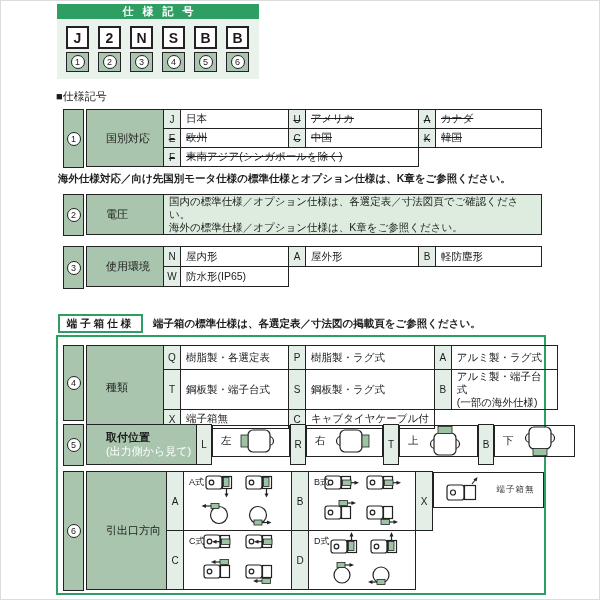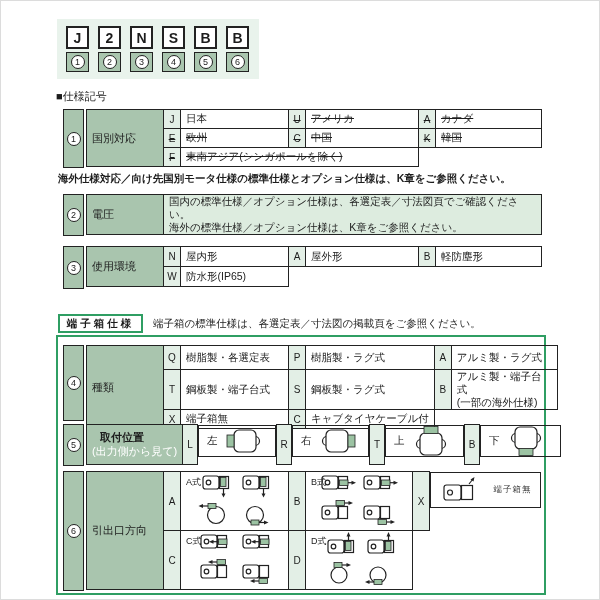--- a/index.html
+++ b/index.html
@@ -27,57 +27,58 @@
 
   .sec-title{position:absolute;left:55px;top:88px;font-size:11px;}
 
   
   .numcell{position:absolute;left:62px;width:21px;box-sizing:border-box;
     background:#a9c5ae;border:1.5px solid #222;
     display:flex;align-items:center;justify-content:center;}
   table{position:absolute;left:85px;border-collapse:collapse;table-layout:fixed;}
   td{border:1.2px solid #222;padding:0 5px;font-size:10.5px;overflow:hidden;
     white-space:nowrap;vertical-align:middle;}
-  td.lab{background:#a9c5ae;font-size:11px;padding-left:5px;}
+  td.lab{background:#a9c5ae;font-size:11px;padding-left:19px;}
   td.lt{background:#e3efe6;text-align:center;padding:0;font-size:10px;}
   td.pale{background:#ddecdf;white-space:normal;}
   .struck{text-decoration:line-through;}
   .note{position:absolute;left:57px;font-size:10.5px;}
 
   
   .tbox-label{position:absolute;left:57px;top:313px;width:85px;height:19px;box-sizing:border-box;
     background:#fff;border:2px solid #2f9e63;font-size:10.5px;font-weight:bold;
     letter-spacing:3px;text-align:center;line-height:15px;}
-  .tbox-note{position:absolute;left:152px;top:316px;font-size:10.5px;}
+  .tbox-note{position:absolute;left:152px;top:316px;font-size:10.5px;font-weight:bold;}
   .green-frame{position:absolute;left:55px;top:334px;width:490px;height:260px;
     box-sizing:border-box;border:2px solid #2f9e63;}
 
   
   .two-line{line-height:1.25;}
   .two-line span{display:block;}
   .sublab{display:block;font-size:11px;color:#fff;letter-spacing:0;}
-  .lab .main{font-weight:bold;margin-left:8px;}
+  .lab .main{font-weight:bold;}
 
   
   .poscell{display:flex;align-items:center;gap:8px;padding-left:8px;}
   
   .dircell{position:relative;padding:0;}
   .style-tag{position:absolute;left:5px;top:4px;font-size:9px;z-index:2;}
   .xcell{display:flex;align-items:center;justify-content:center;gap:8px;}
   .xcap{font-size:8.5px;letter-spacing:1px;color:#333;}
   .mb{fill:#fff;stroke:#222;stroke-width:1.2;}
   .mg{fill:#9cc3a3;stroke:#222;stroke-width:0.8;}
   .ml{stroke:#222;stroke-width:1.2;}
   .mf{fill:#222;stroke:none;}
 </style>
 </head>
 <body>
 
 <div class="page">
 
+  <div class="banner">仕様記号</div>
   <div class="legend-panel">
     <div class="code-row">
       <div class="code-box">J</div>
       <div class="code-box">2</div>
       <div class="code-box">N</div>
       <div class="code-box">S</div>
       <div class="code-box">B</div>
       <div class="code-box">B</div>
     </div>
     <div class="num-row">

